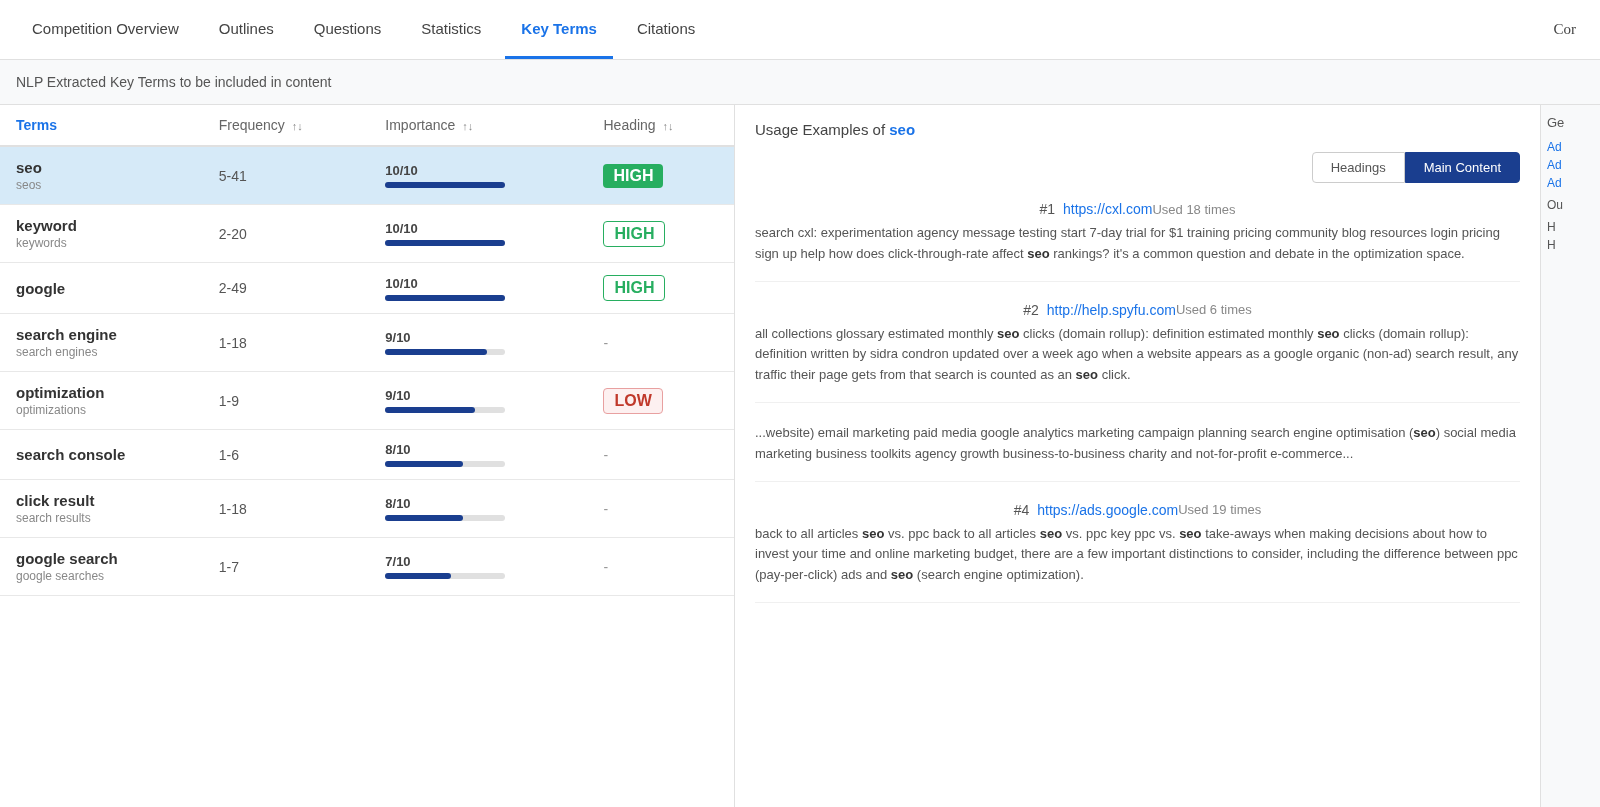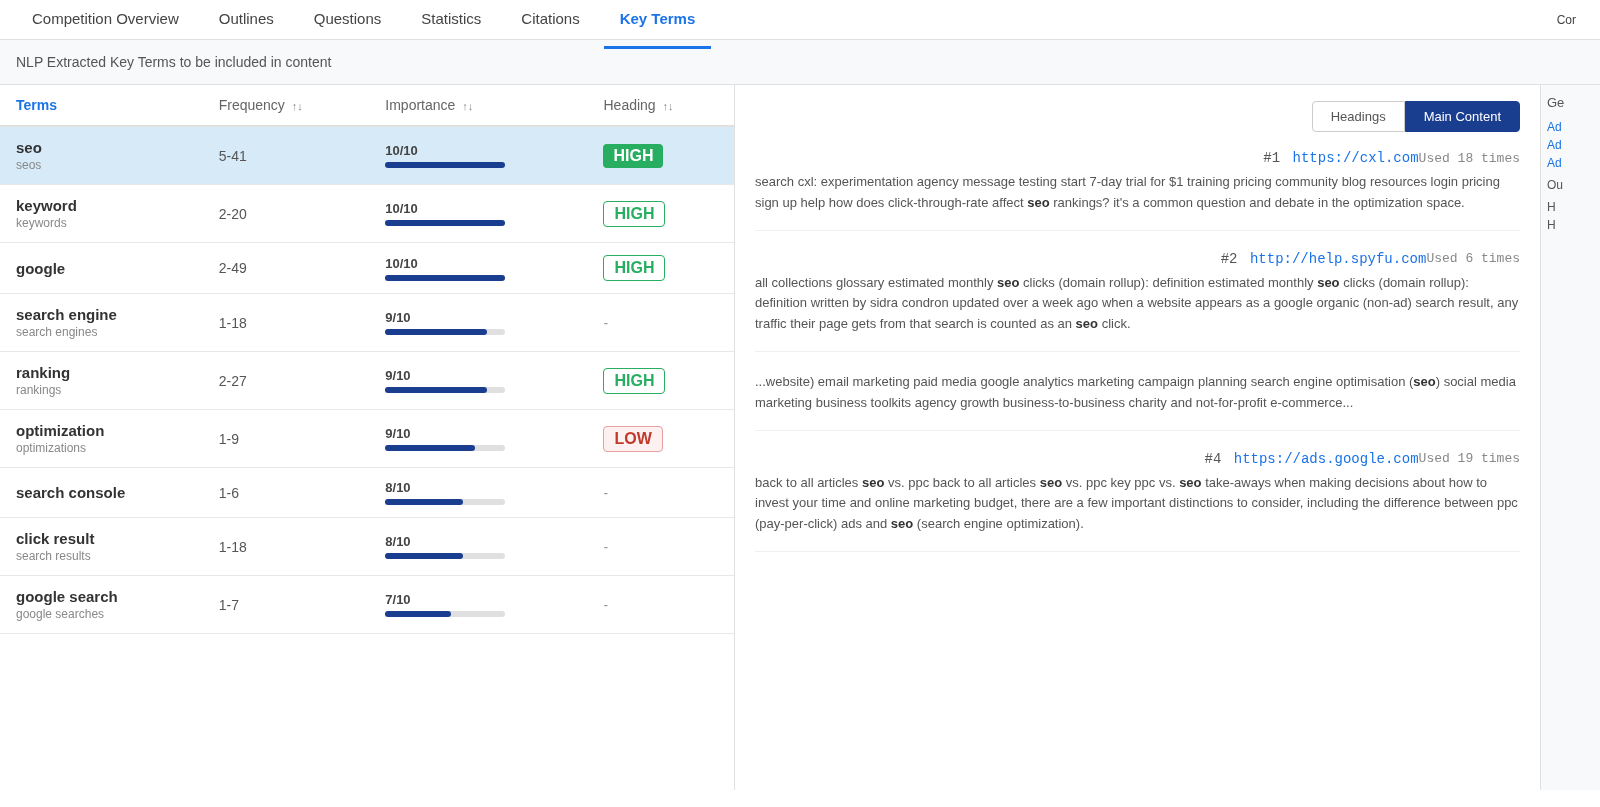--- a/index.html
+++ b/index.html
@@ -5,41 +5,42 @@
     * { box-sizing: border-box; margin: 0; padding: 0; }
     body { font-family: -apple-system, BlinkMacSystemFont, 'Segoe UI', Arial, sans-serif; font-size: 14px; background: #fff; color: #333; overflow-x: hidden; }
 
     
     .top-nav {
       display: flex;
       align-items: center;
       padding: 0 16px;
       border-bottom: 1px solid #e0e0e0;
       background: #fff;
-      height: 40px;
+      height: 60px;
       gap: 8px;
     }
     .nav-item {
       padding: 18px 16px;
       cursor: pointer;
       font-size: 15px;
       color: #444;
       white-space: nowrap;
       border-bottom: 3px solid transparent;
       height: 58px;
       display: flex;
       align-items: center;
     }
     .nav-item.active { color: #1a73e8; border-bottom: 3px solid #1a73e8; font-weight: 600; }
     .nav-item-cor {
       margin-left: auto;
       padding: 18px 8px;
-      font-size: 12px;
+      font-size: 15px;
       color: #444;
       cursor: pointer;
+      font-family: Liberation Serif, serif;
     }
 
     
     .subtitle-bar {
       padding: 14px 16px;
       font-size: 14px;
       color: #555;
       background: #f8f9fa;
       border-bottom: 1px solid #e0e0e0;
     }
@@ -144,24 +145,23 @@
     .toggle-btn:last-child { border-radius: 0 4px 4px 0; }
     .toggle-btn.active { background: #1a3e8f; color: #fff; border-color: #1a3e8f; }
 
     .example-item {
       margin-bottom: 20px;
       padding-bottom: 16px;
       border-bottom: 1px solid #f0f0f0;
     }
     .example-header {
       display: flex;
-      justify-content: flex-end;
+      justify-content: center;
       align-items: center;
       margin-bottom: 6px;
-      font-family: Liberation Mono, monospace;
     }
     .example-num { color: #555; font-size: 14px; margin-right: 4px; }
     .example-link { color: #1a73e8; font-size: 14px; text-decoration: none; }
     .example-used { color: #888; font-size: 13px; }
     .example-text { font-size: 13px; color: #555; line-height: 1.6; }
     .example-text strong { font-weight: 700; color: #333; }
 
     
     .right-sidebar-peek {
       width: 60px;
@@ -178,22 +178,22 @@
     }
   </style>
 </head>
 <body>
 
 <nav class="top-nav">
   <div class="nav-item">Competition Overview</div>
   <div class="nav-item">Outlines</div>
   <div class="nav-item">Questions</div>
   <div class="nav-item">Statistics</div>
+  <div class="nav-item active">Key Terms</div>
   <div class="nav-item">Citations</div>
-  <div class="nav-item active">Key Terms</div>
   <div class="nav-item-cor">Cor</div>
 </nav>
 
 <div class="subtitle-bar">
   <span>NLP Extracted Key Terms to be included in content</span>
 </div>
 
 <div class="main-layout">
 
   <div class="left-panel">
@@ -269,34 +269,20 @@
             <td class="imp-cell">
               <div class="imp-label">9/10</div>
               <div class="bar-container">
                 <div class="bar-fill" style="width:85%;"></div>
               </div>
             </td>
             <td class="head-cell"><span class="dash">-</span></td>
           </tr>
           <tr>
             <td class="term-cell">
-              <div class="term-name">ranking</div>
-              <div class="term-alt">rankings</div>
-            </td>
-            <td class="freq-cell">2-27</td>
-            <td class="imp-cell">
-              <div class="imp-label">9/10</div>
-              <div class="bar-container">
-                <div class="bar-fill" style="width:85%;"></div>
-              </div>
-            </td>
-            <td class="head-cell"><span class="badge badge-high-outline">HIGH</span></td>
-          </tr>
-          <tr>
-            <td class="term-cell">
               <div class="term-name">optimization</div>
               <div class="term-alt">optimizations</div>
             </td>
             <td class="freq-cell">1-9</td>
             <td class="imp-cell">
               <div class="imp-label">9/10</div>
               <div class="bar-container">
                 <div class="bar-fill" style="width:75%;"></div>
               </div>
             </td>
@@ -341,20 +327,24 @@
                 <div class="bar-fill" style="width:55%;"></div>
               </div>
             </td>
             <td class="head-cell"><span class="dash">-</span></td>
           </tr>
         </tbody>
     </table>
   </div>
 
   <div class="right-panel">
+    <div class="usage-header">
+      <span>Usage Examples of</span>
+      <strong>seo</strong>
+    </div>
 
     <div class="toggle-buttons">
       <button class="toggle-btn">Headings</button>
       <button class="toggle-btn active">Main Content</button>
     </div>
 
     <div id="examples-container">
 
     <div class="example-item">
       <div class="example-header">

